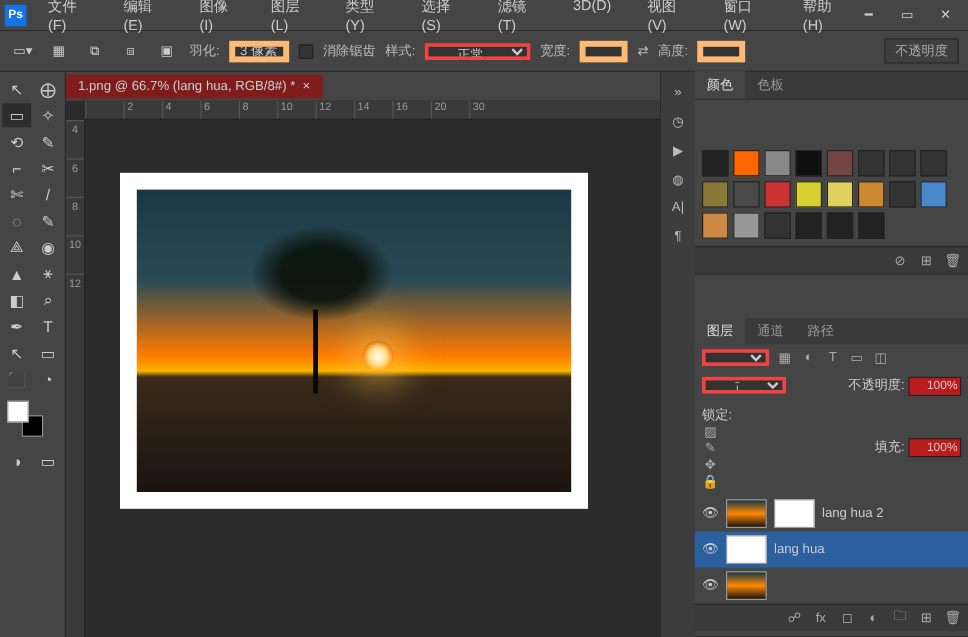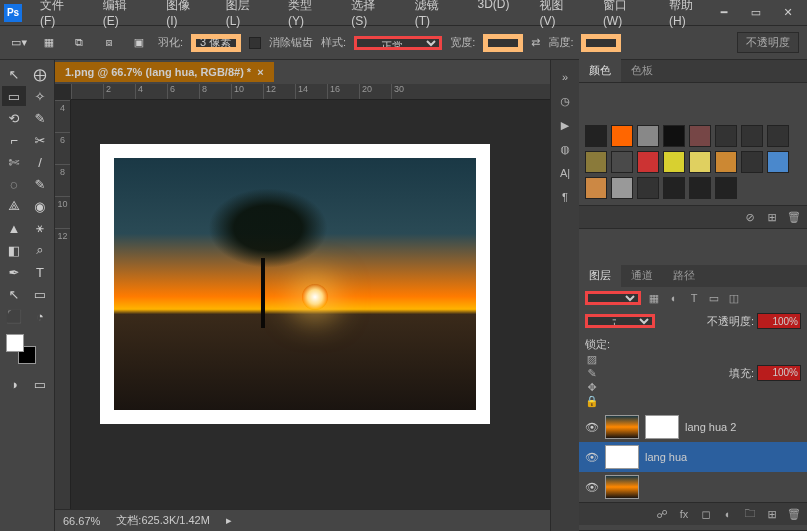--- a/index.html
+++ b/index.html
@@ -21,21 +21,21 @@
 .toolbox { width: 55px; background: #454545; border-right: 1px solid #2a2a2a; padding: 4px 2px; }
 .tool-grid { display: grid; grid-template-columns: 1fr 1fr; gap: 2px; }
 .tool { width: 24px; height: 20px; display: flex; align-items: center; justify-content: center; cursor: pointer; font-size: 13px; color: #ccc; }
 .tool.sel { background: #2c2c2c; }
 .swatches { margin-top: 8px; padding: 0 4px; }
 .fgbg { position: relative; width: 30px; height: 30px; }
 .fg { width: 18px; height: 18px; background: #fff; border: 1px solid #999; position: absolute; top: 0; left: 0; }
 .bg { width: 18px; height: 18px; background: #000; border: 1px solid #999; position: absolute; bottom: 0; right: 0; }
 .docarea { flex: 1; background: #333; display: flex; flex-direction: column; min-width: 0; }
 .doctab { background: #454545; height: 24px; display: flex; align-items: center; }
-.tab { background: #a16207; padding: 4px 10px; font-size: 11px; color: #ccc; display: flex; align-items: center; gap: 6px; font-weight: bold; }
+.tab { background: #7f1d1d; padding: 4px 10px; font-size: 11px; color: #ccc; display: flex; align-items: center; gap: 6px; }
 .tab .x { cursor: pointer; }
 .canvas-wrap { flex: 1; background: #2b2b2b; position: relative; overflow: hidden; }
 .ruler-h { position: absolute; top: 0; left: 16px; right: 0; height: 16px; background: #3a3a3a; border-bottom: 1px solid #222; display: flex; font-size: 9px; color: #999; }
 .ruler-h span { width: 32px; text-align: left; padding-left: 2px; border-left: 1px solid #555; }
 .ruler-v { position: absolute; top: 16px; left: 0; width: 16px; bottom: 0; background: #3a3a3a; border-right: 1px solid #222; display: flex; flex-direction: column; font-size: 9px; color: #999; }
 .ruler-v span { height: 32px; writing-mode: horizontal-tb; padding-top: 2px; text-align: center; border-top: 1px solid #555; }
 .canvas { position: absolute; top: 60px; left: 45px; width: 390px; height: 280px; background: #fff; }
 .painting { position: absolute; inset: 14px; background: linear-gradient(to bottom, #1a3845 0%, #2a4a55 30%, #ff7b00 55%, #ffb400 60%, #3a2a1a 62%, #1a1410 100%); }
 .sun { position: absolute; left: 52%; top: 50%; width: 26px; height: 26px; border-radius: 50%; background: radial-gradient(#fff, #ffdd88 40%, transparent 70%); box-shadow: 0 0 30px 10px rgba(255,200,80,0.6); }
 .tree { position: absolute; left: 22%; top: 12%; width: 140px; height: 140px; }
@@ -181,25 +181,20 @@
       <div class="canvas">
         <div class="painting">
           <div class="sun"></div>
           <div class="tree">
             <div class="foli"></div>
               <div class="trunk"></div>
           </div>
         </div>
       </div>
     </div>
-    <div class="statusrow">
-      <span>66.67%</span>
-      <span><span>文档:</span><span>625.3K/1.42M</span></span>
-      <span>▸</span>
-    </div>
   </div>
 
   <div class="rpanels">
     <div class="rtabs">
       <div class="rtab">»</div>
       <div class="rtab">◷</div>
       <div class="rtab">▶</div>
       <div class="rtab">◍</div>
       <div class="rtab">A|</div>
       <div class="rtab">¶</div>

